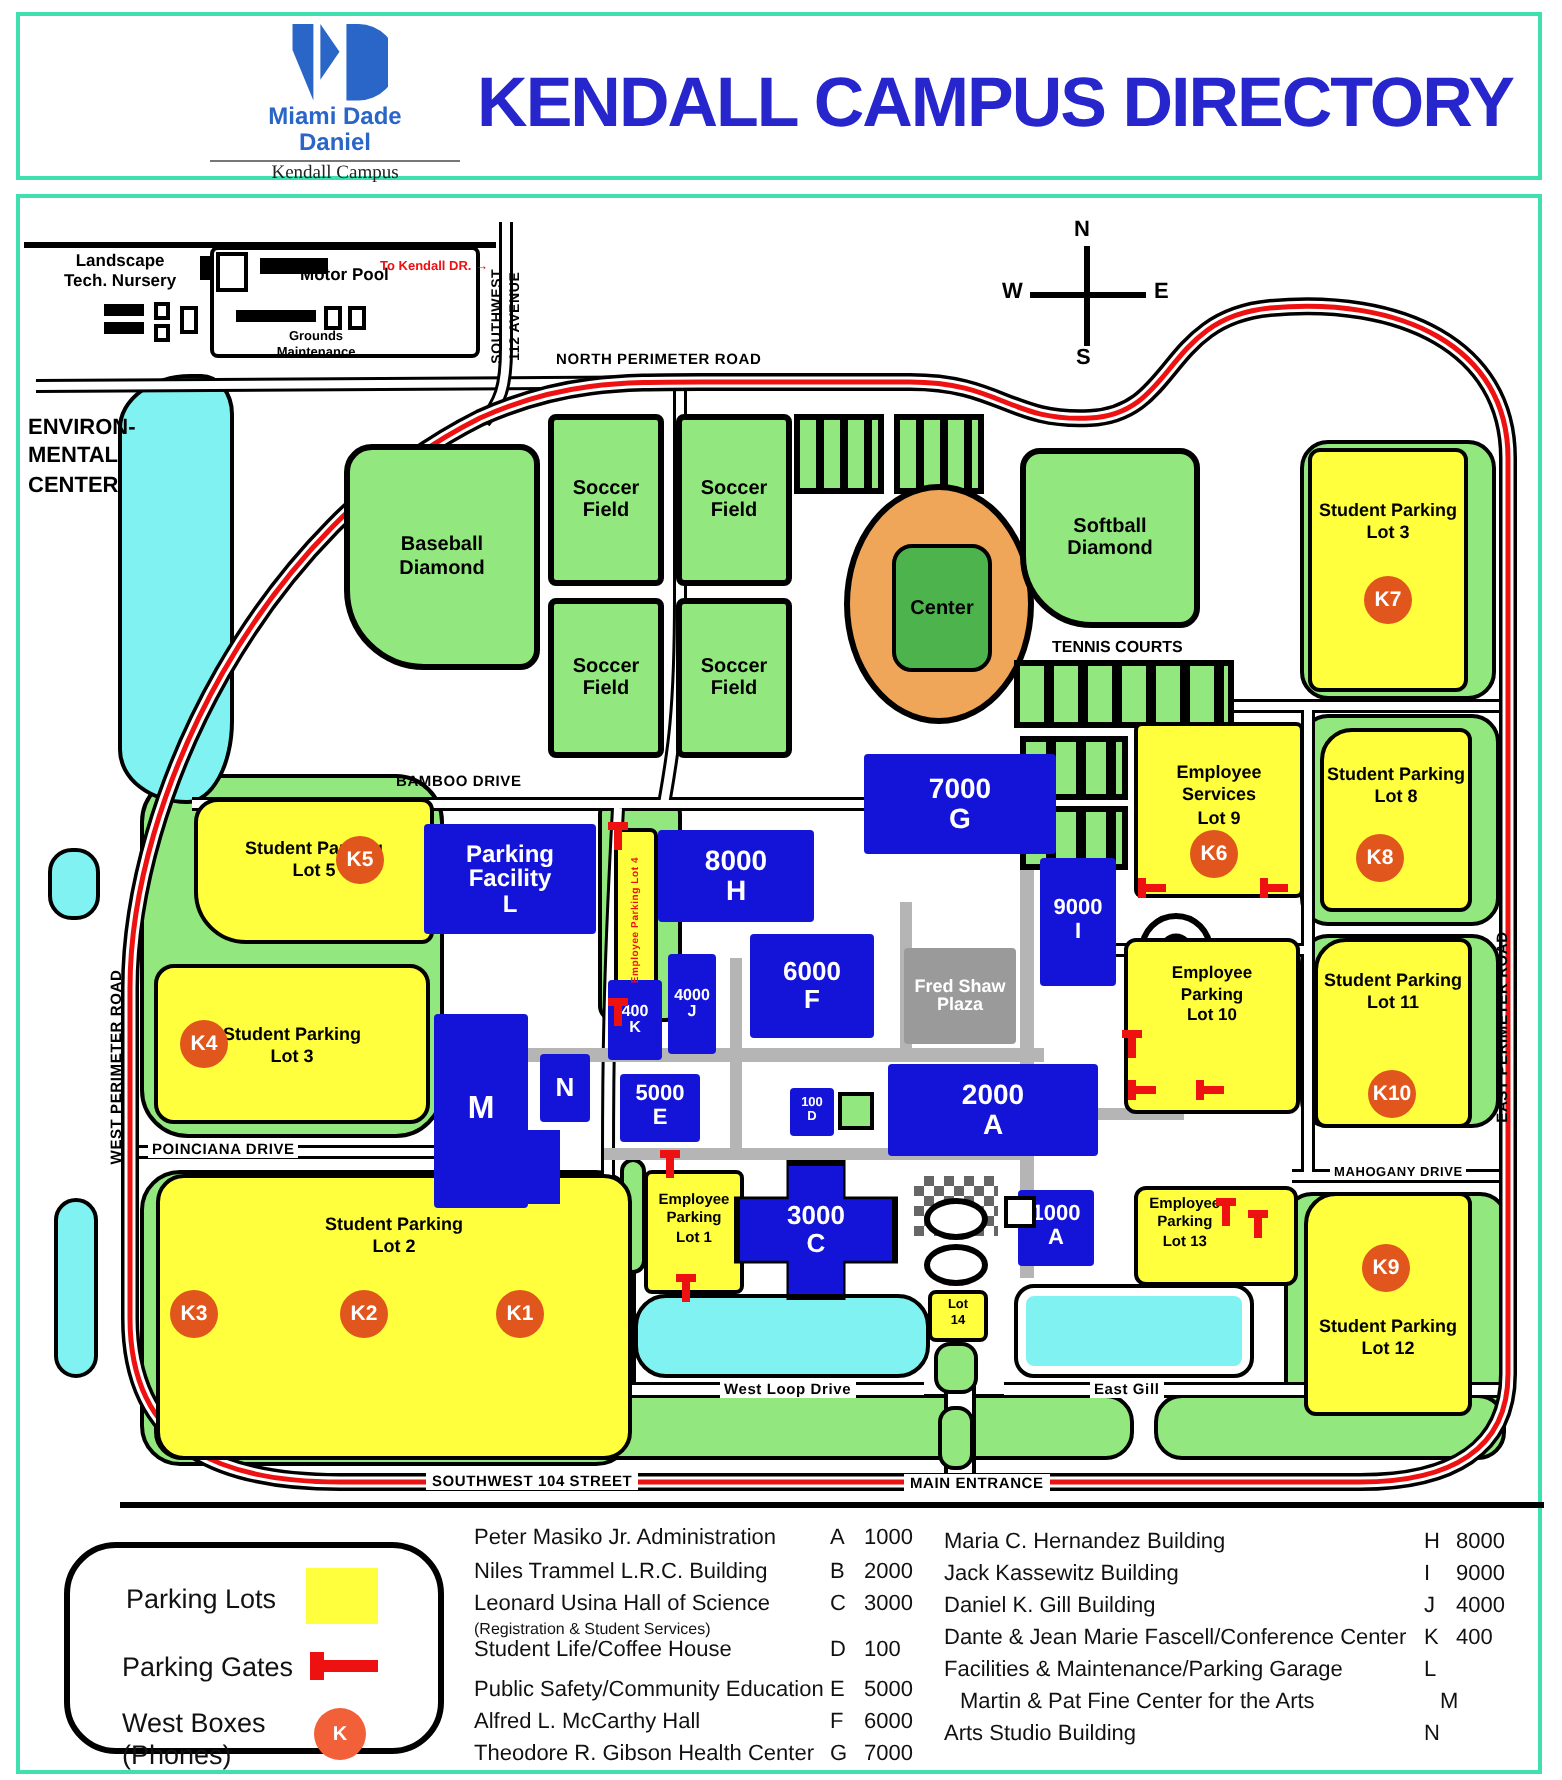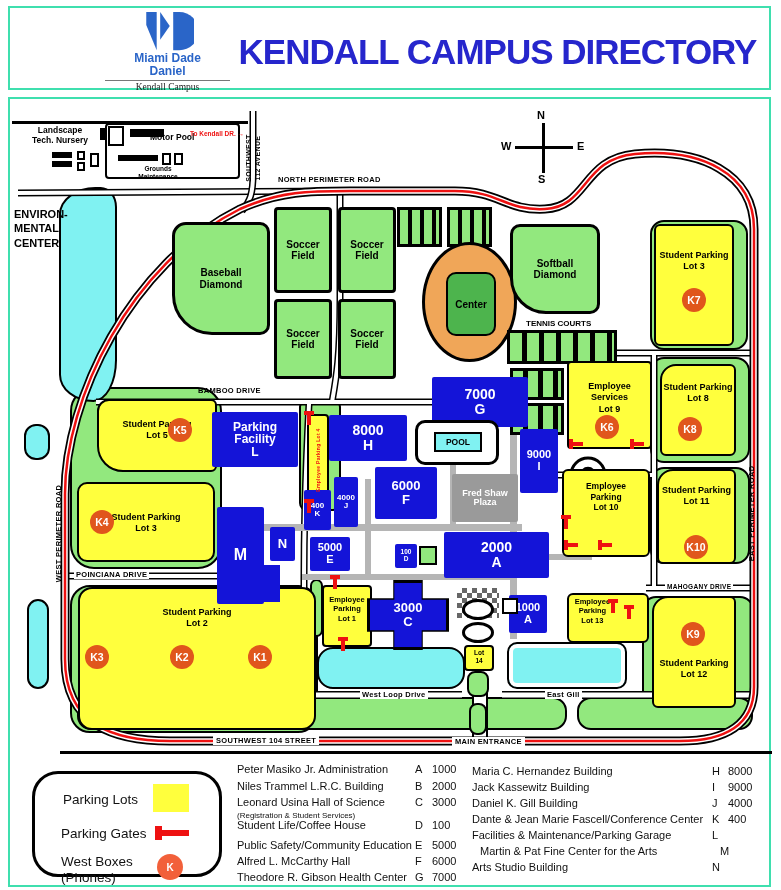--- a/index.html
+++ b/index.html
@@ -261,27 +261,22 @@
       <span>A</span>
   </div>
   <div class="bldg" style="left:207px;top:408px;width:47px;height:97px;font-size:16px">
     <span>M</span>
   </div>
   <div class="abs" style="left:254px;top:466px;width:16px;height:37px;background:var(--blue);z-index:3"></div>
   <div class="bldg" style="left:260px;top:428px;width:25px;height:34px;font-size:13px">
     <span>N</span>
   </div>
 
-  <div class="abs" style="left:405px;top:321px;width:84px;height:45px;border:3px solid #000;border-radius:10px;background:#fff;z-index:3">
-    <div class="abs" style="left:16px;top:9px;width:48px;height:20px;background:var(--cyan);border:2px solid #000;display:flex;align-items:center;justify-content:center">
-      <span style="font-weight:bold;font-size:8.5px">POOL</span>
-    </div>
-  </div>
-
-  <div class="bldg" style="left:442px;top:375px;width:66px;height:48px;background:var(--plaza);font-size:9px">
+
+  <div class="bldg" style="left:442px;top:375px;width:56px;height:48px;background:var(--plaza);font-size:9px">
     <span>Fred Shaw</span>
       <span>Plaza</span>
   </div>
 
   <div class="abs" style="left:447px;top:489px;width:42px;height:30px;background:repeating-conic-gradient(#666 0% 25%,#fff 0% 50%) 0 0/10px 10px;z-index:3"></div>
   <div class="out" style="left:492px;top:499px;width:16px;height:16px"></div>
   <div class="out" style="left:452px;top:500px;width:32px;height:21px;border-radius:50%;border-width:3px"></div>
   <div class="out" style="left:452px;top:523px;width:32px;height:21px;border-radius:50%;border-width:3px"></div>
   <div class="green" style="left:457px;top:572px;width:22px;height:26px;border-radius:8px;z-index:3"></div>
   <div class="green" style="left:459px;top:604px;width:18px;height:32px;border-radius:8px;z-index:3"></div>

